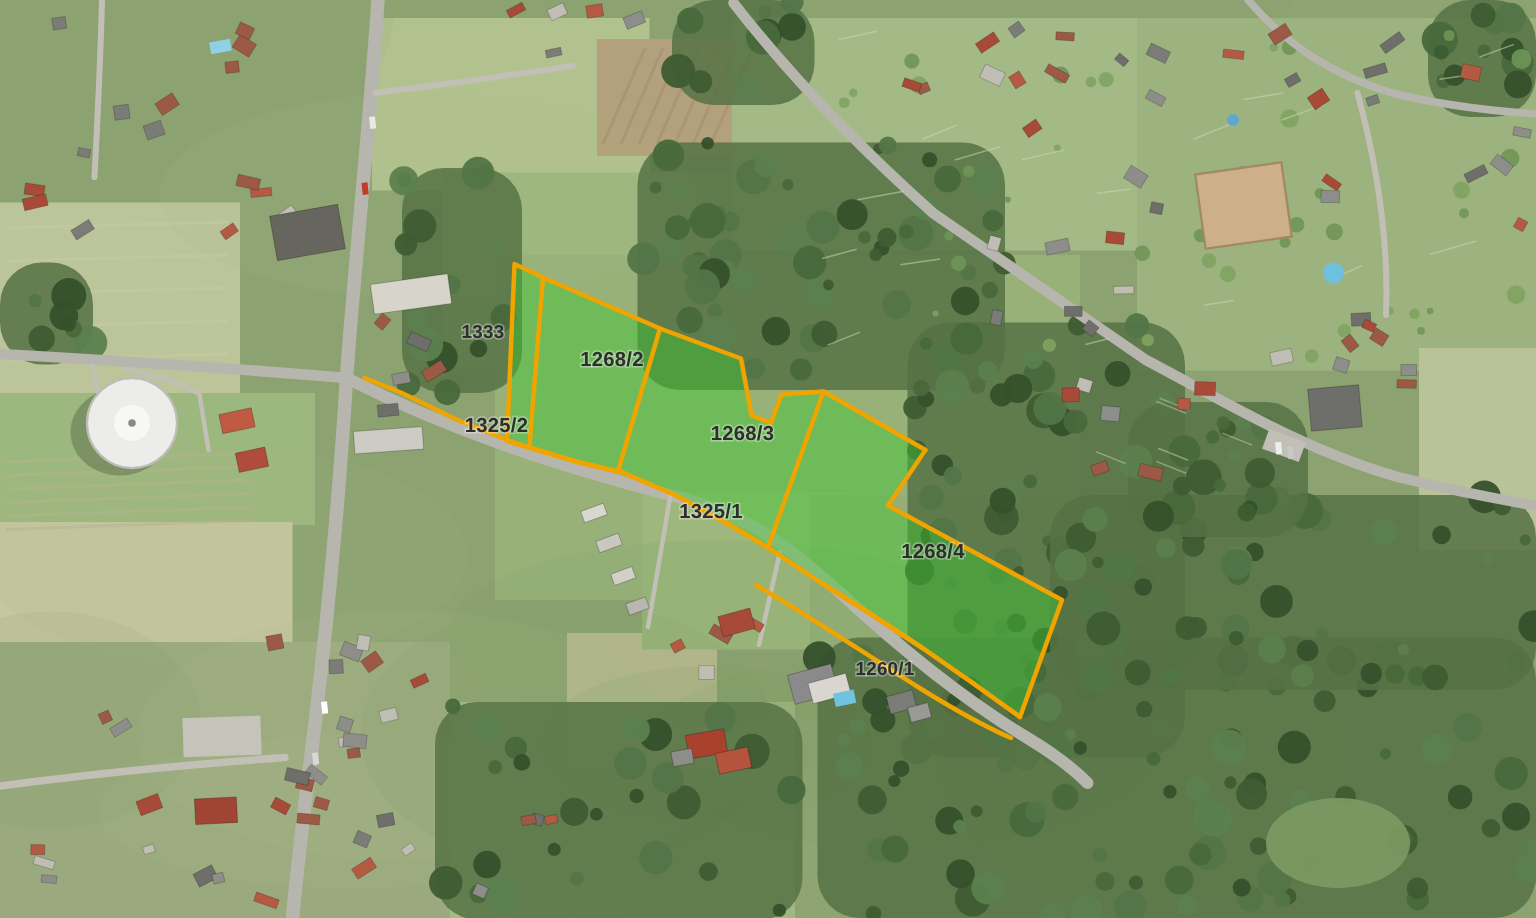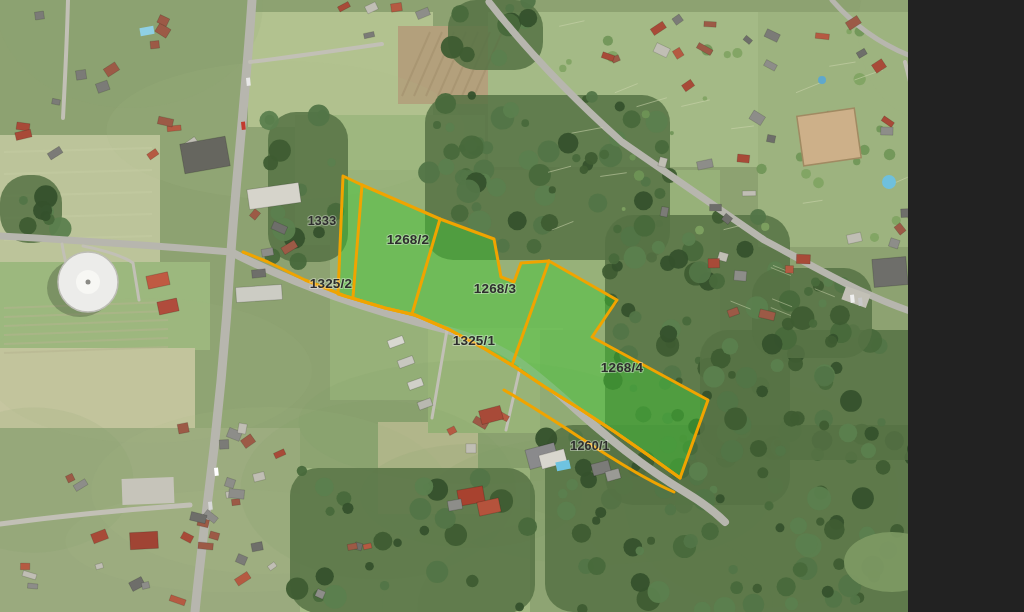--- a/index.html
+++ b/index.html
@@ -1,16 +1,16 @@
 <!DOCTYPE html>
 <html><head>
 <meta charset="utf-8">
 <style>
   html,body{margin:0;padding:0;background:#222;}
-  .stage{position:relative;width:908px;height:612px;overflow:hidden;font-family:"Liberation Sans",sans-serif;}
+  .stage{position:relative;width:1024px;height:612px;overflow:hidden;font-family:"Liberation Sans",sans-serif;}
   svg{display:block;}
   .parcel-label{font-family:"Liberation Sans",sans-serif;font-weight:bold;
     paint-order:stroke;stroke:#ffffff;stroke-width:2px;stroke-opacity:.35;
     text-anchor:middle;letter-spacing:.2px;}
   .road{fill:none;stroke:#b7b6ae;stroke-linecap:round;}
   .road-thin{fill:none;stroke:#c2c0b6;stroke-linecap:round;}
   .boundary{fill:none;stroke-width:3;stroke-linejoin:round;stroke-linecap:round;}
 </style>
 </head>
 <body>

